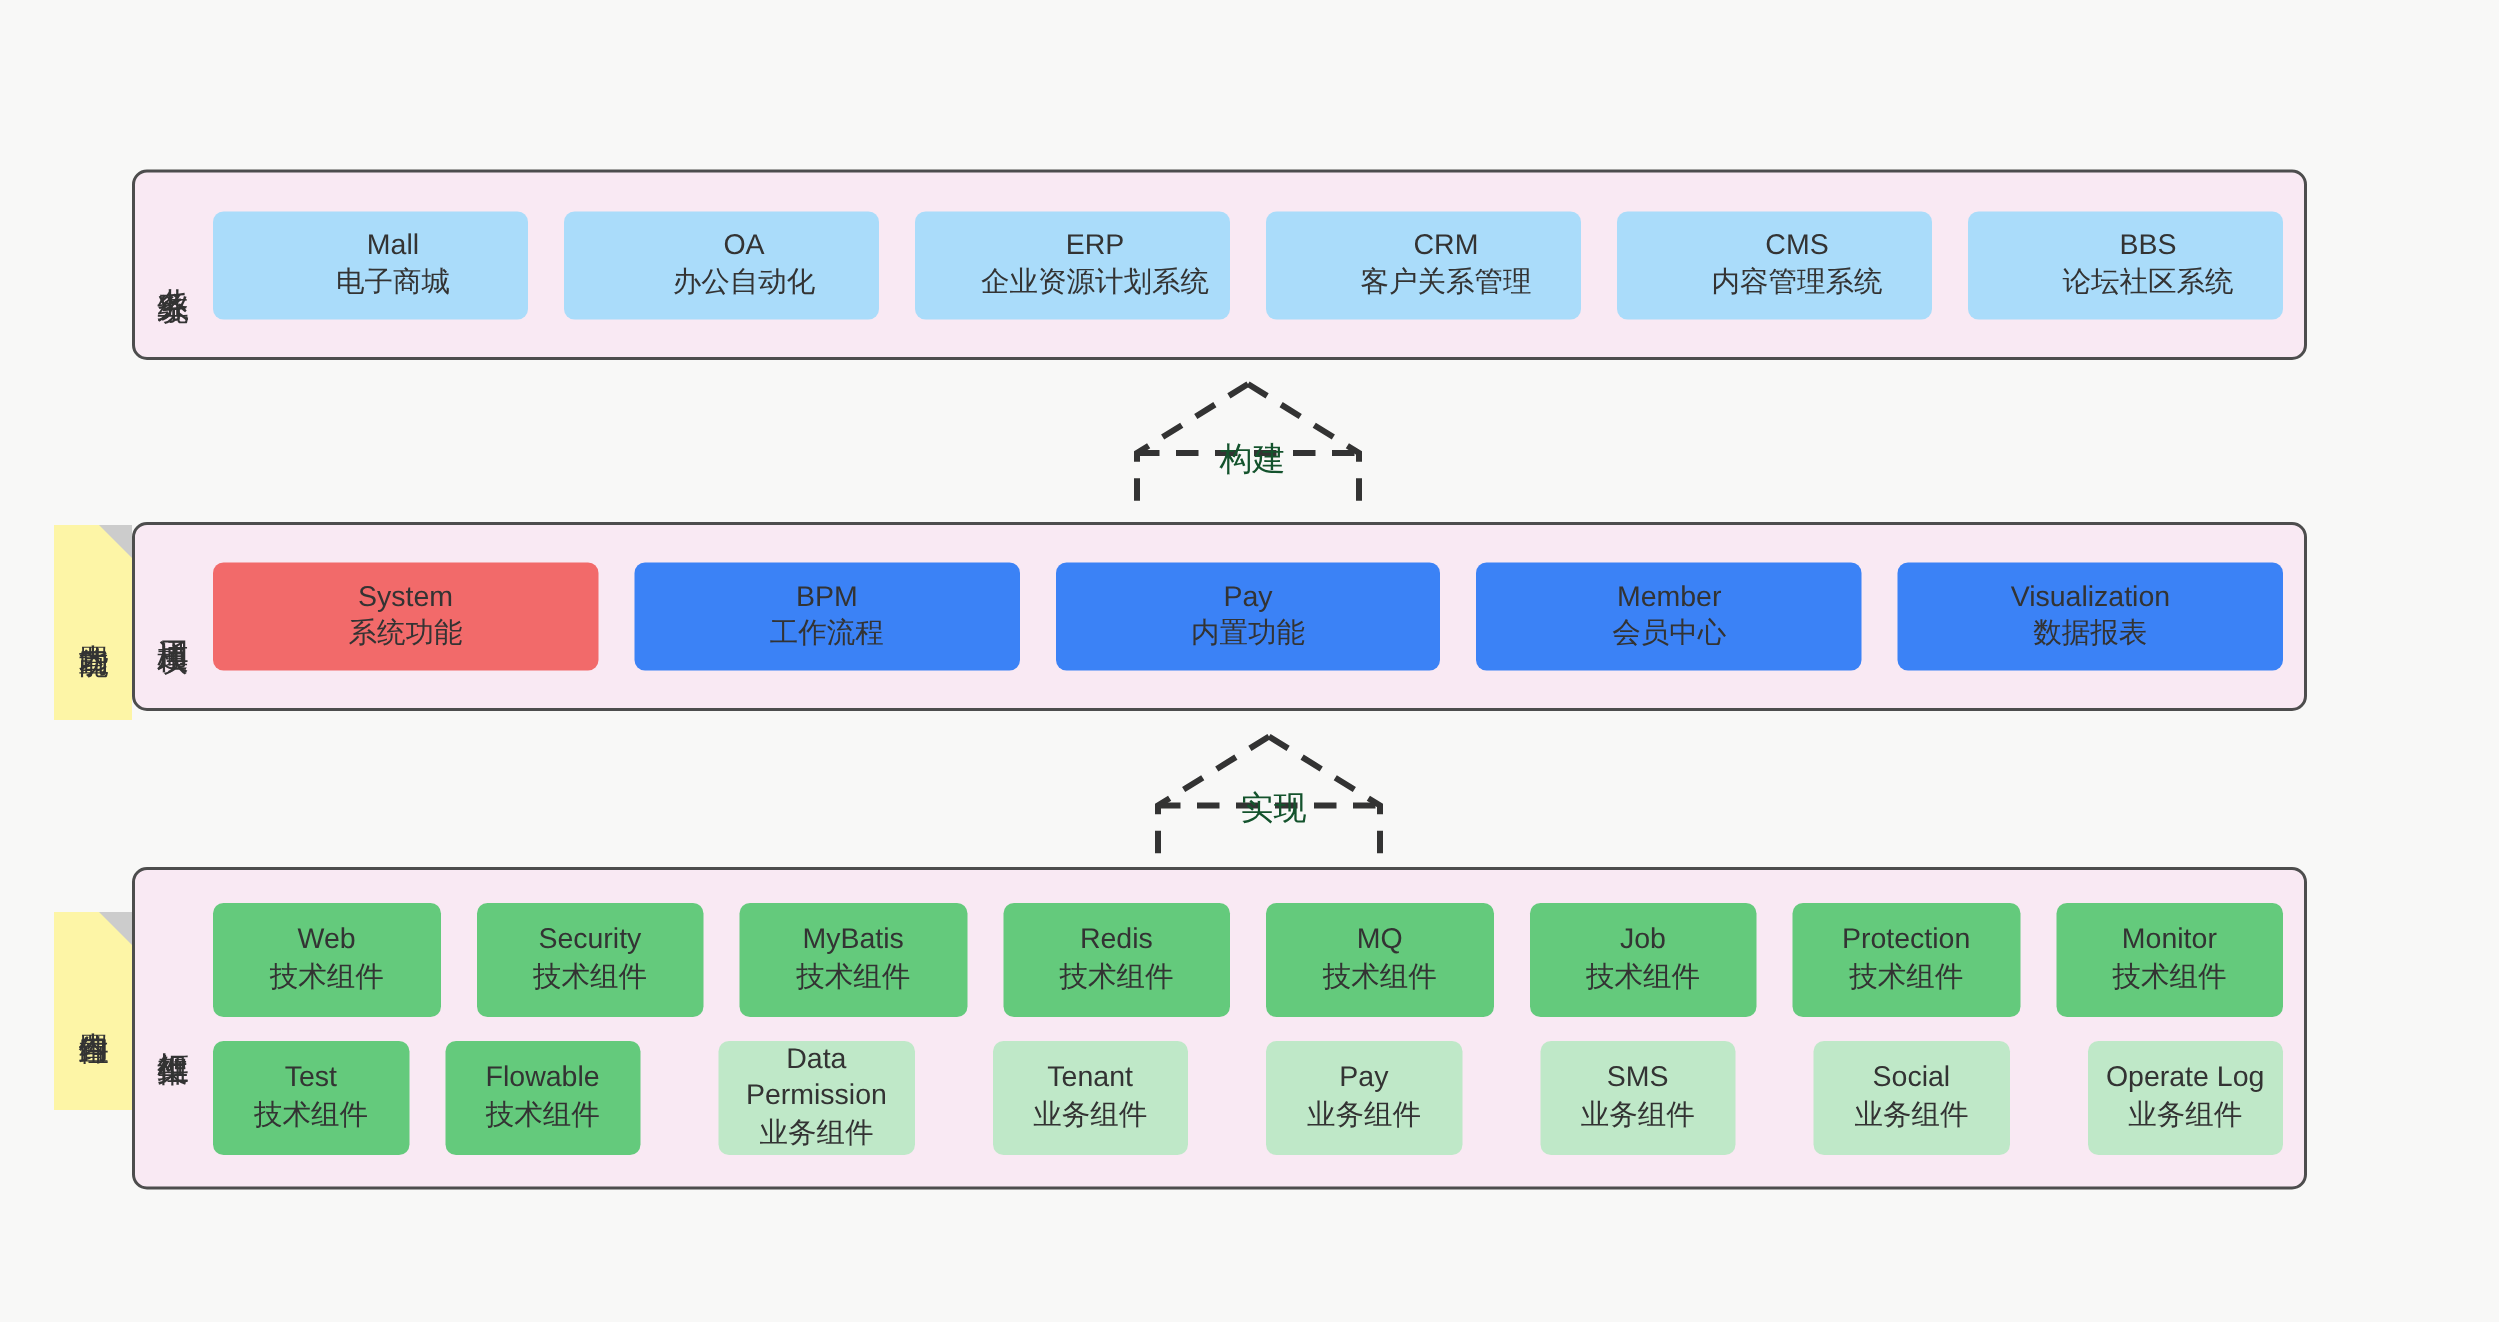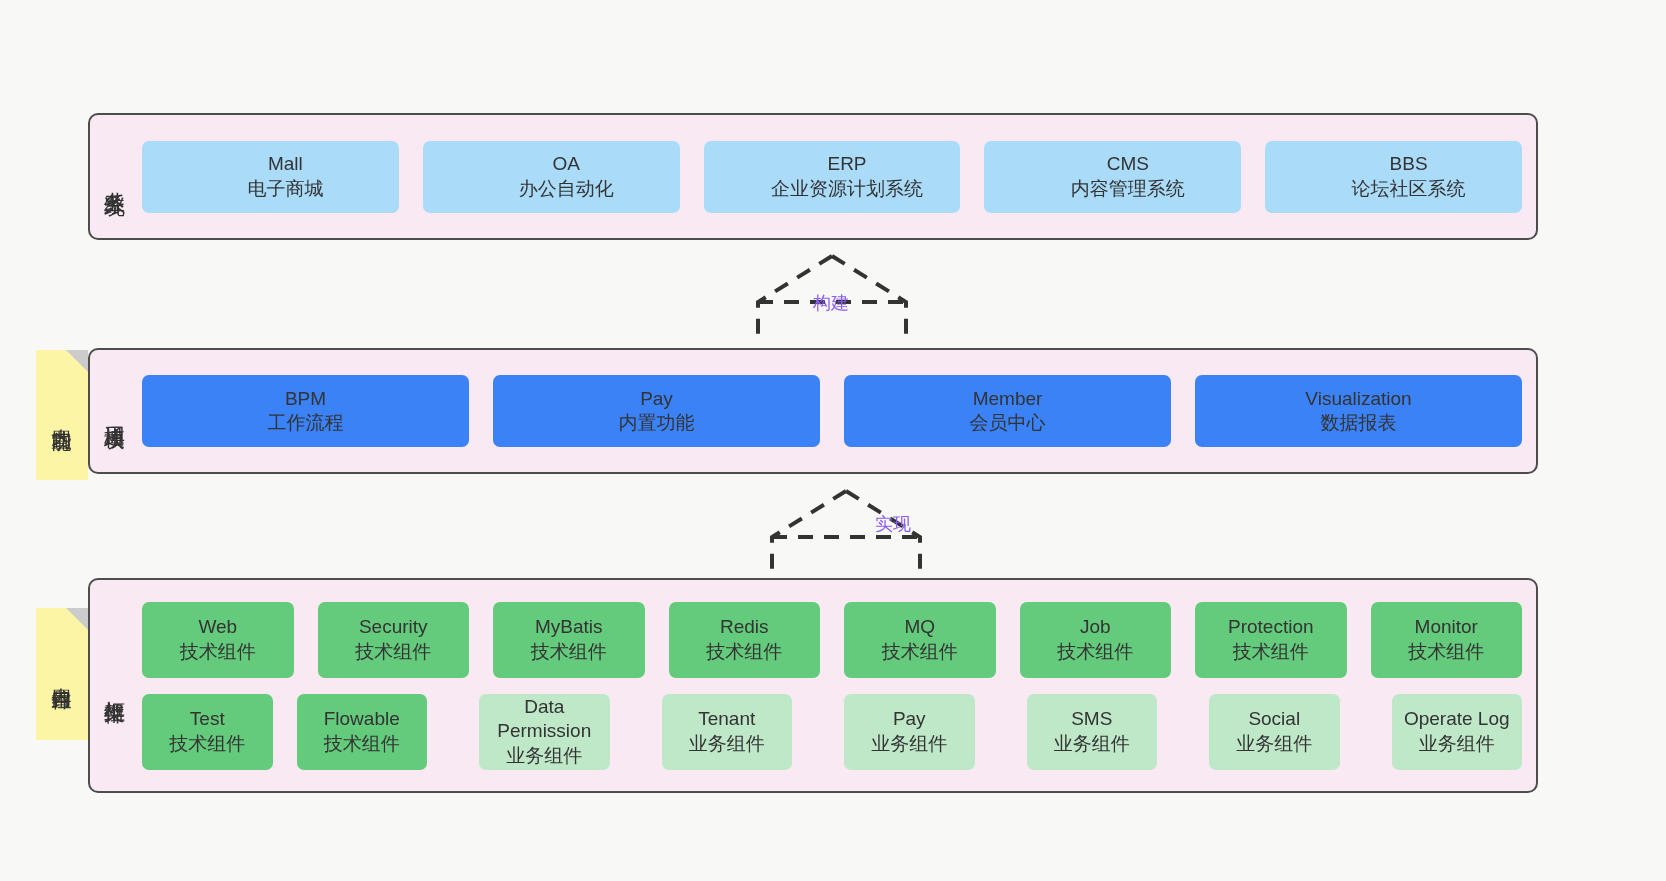--- a/index.html
+++ b/index.html
@@ -127,30 +127,30 @@
   #sticky-builtin-function  { left: 36px; top: 350px; height: 130px; }
   #sticky-builtin-component { left: 36px; top: 608px; height: 132px; }
 
   
   .arrow {
     position: absolute;
     pointer-events: none;
   }
   .arrow-label {
     position: absolute;
-    font-size: 18px;
-    color: #8b5cf6;
+    font-size: 22px;
+    color: #14532d;
     background: transparent;
     user-select: none;
     white-space: nowrap;
   }
   #arrow-build    { left: 752px; top: 252px; width: 160px; height: 90px; }
   #label-build    { left: 813px; top: 291px; }
   #arrow-realize  { left: 766px; top: 487px; width: 160px; height: 90px; }
-  #label-realize  { left: 827px; top: 512px; margin-left: 48px; }
+  #label-realize  { left: 827px; top: 524px; }
 </style>
 </head>
 <body>
 
 <div id="canvas">
 
   <div class="layer" id="layer-business">
     <div class="layer-label">业务系统</div>
     <div class="layer-body">
       <div class="row">
@@ -158,20 +158,24 @@
           <span class="n-title">Mall</span>
           <span class="n-sub">电子商城</span>
         </div>
         <div class="node blue">
           <span class="n-title">OA</span>
           <span class="n-sub">办公自动化</span>
         </div>
         <div class="node blue">
           <span class="n-title">ERP</span>
           <span class="n-sub">企业资源计划系统</span>
+        </div>
+        <div class="node blue">
+          <span class="n-title">CRM</span>
+          <span class="n-sub">客户关系管理</span>
         </div>
         <div class="node blue">
           <span class="n-title">CMS</span>
           <span class="n-sub">内容管理系统</span>
         </div>
         <div class="node blue">
           <span class="n-title">BBS</span>
           <span class="n-sub">论坛社区系统</span>
         </div>
       </div>
@@ -184,20 +188,24 @@
     <line x1="6" y1="50" x2="154" y2="50" stroke="#333333" stroke-width="4" stroke-dasharray="15,11"></line>
   </svg>
   <div class="arrow-label" id="label-build">构建</div>
 
   <div class="sticky" id="sticky-builtin-function">内置功能</div>
 
   <div class="layer" id="layer-common">
     <div class="layer-label">通用模块</div>
     <div class="layer-body">
       <div class="row">
+        <div class="node red">
+          <span class="n-title">System</span>
+          <span class="n-sub">系统功能</span>
+        </div>
         <div class="node pink">
           <span class="n-title">BPM</span>
           <span class="n-sub">工作流程</span>
         </div>
         <div class="node pink">
           <span class="n-title">Pay</span>
           <span class="n-sub">内置功能</span>
         </div>
         <div class="node pink">
           <span class="n-title">Member</span>

